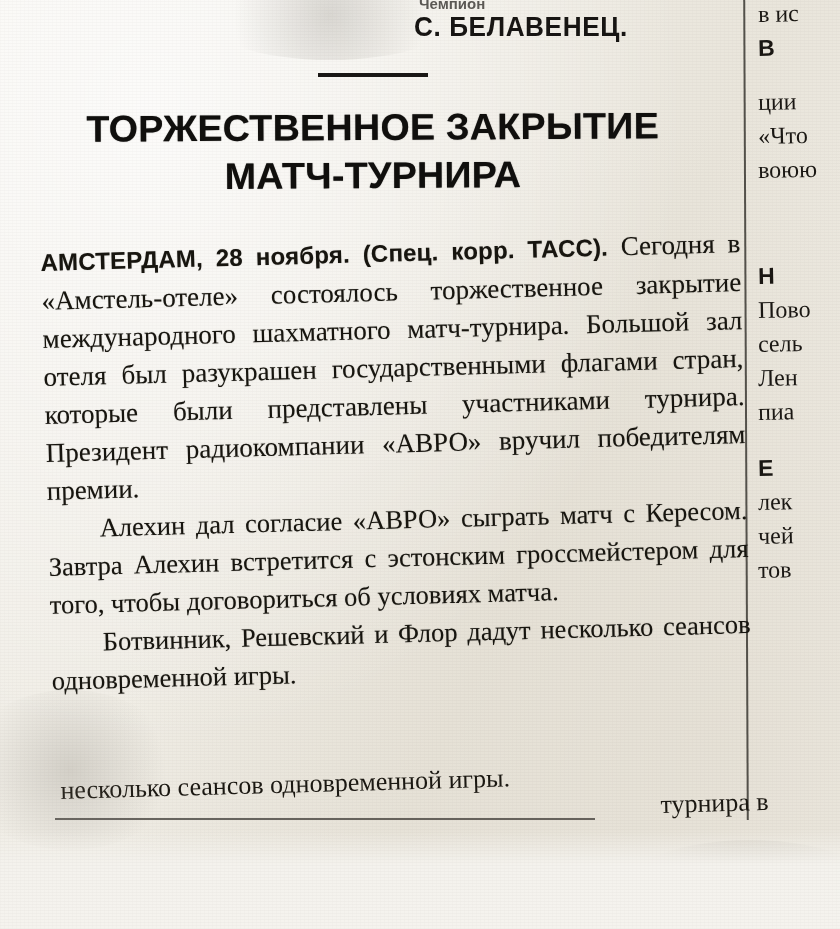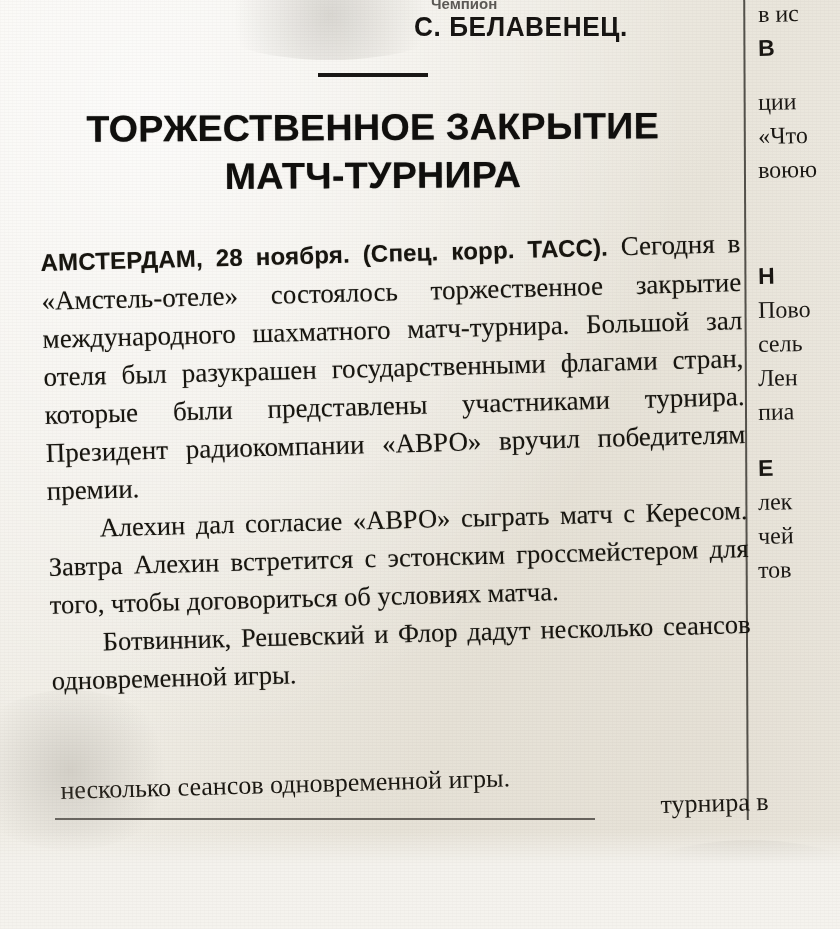--- a/index.html
+++ b/index.html
@@ -33,21 +33,21 @@
     background-image:
       repeating-linear-gradient(0deg, rgba(120,115,105,.16) 0px, rgba(120,115,105,.16) 1px, rgba(0,0,0,0) 1px, rgba(0,0,0,0) 3px),
       repeating-linear-gradient(90deg, rgba(140,134,122,.10) 0px, rgba(140,134,122,.10) 1px, rgba(0,0,0,0) 1px, rgba(0,0,0,0) 4px);
     pointer-events: none;
     mix-blend-mode: multiply;
   }
 
   
   .top-cut {
     position: absolute;
-    top: 0; left: 16px; right: 0;
+    top: 0; left: 4px; right: 0;
     height: 16px;
     overflow: hidden;
   }
   .top-cut .frag {
     position: absolute;
     font-family: "Liberation Sans", sans-serif;
     font-weight: 700;
     font-size: 15px;
     color: #2a2724;
     white-space: nowrap;

